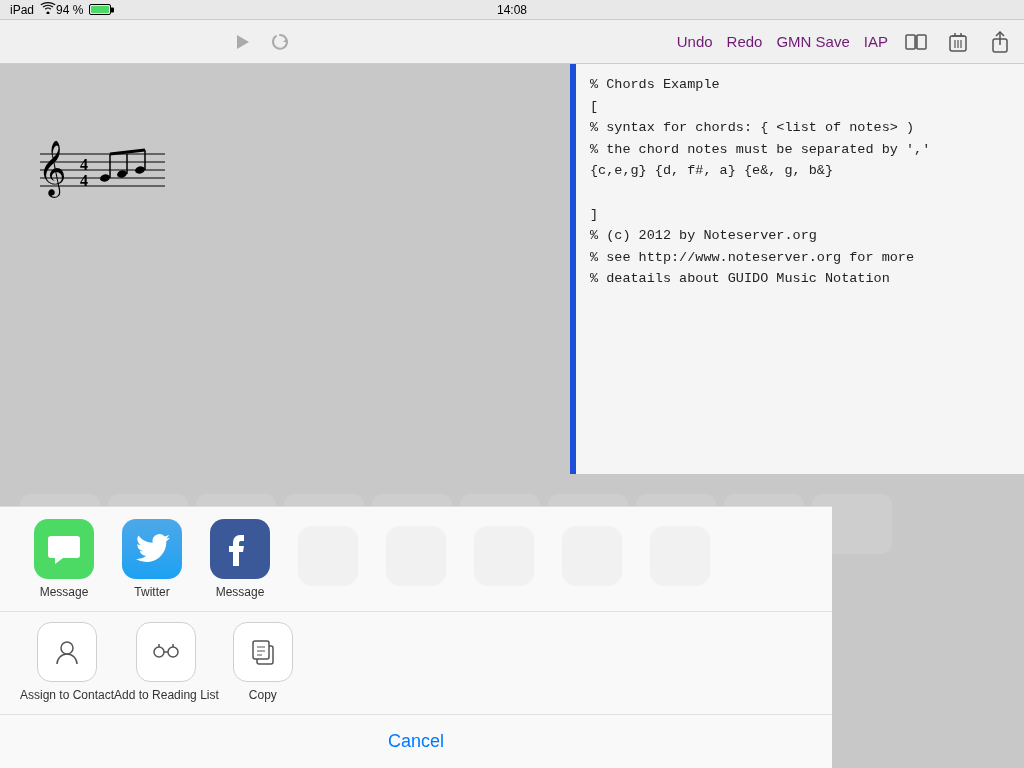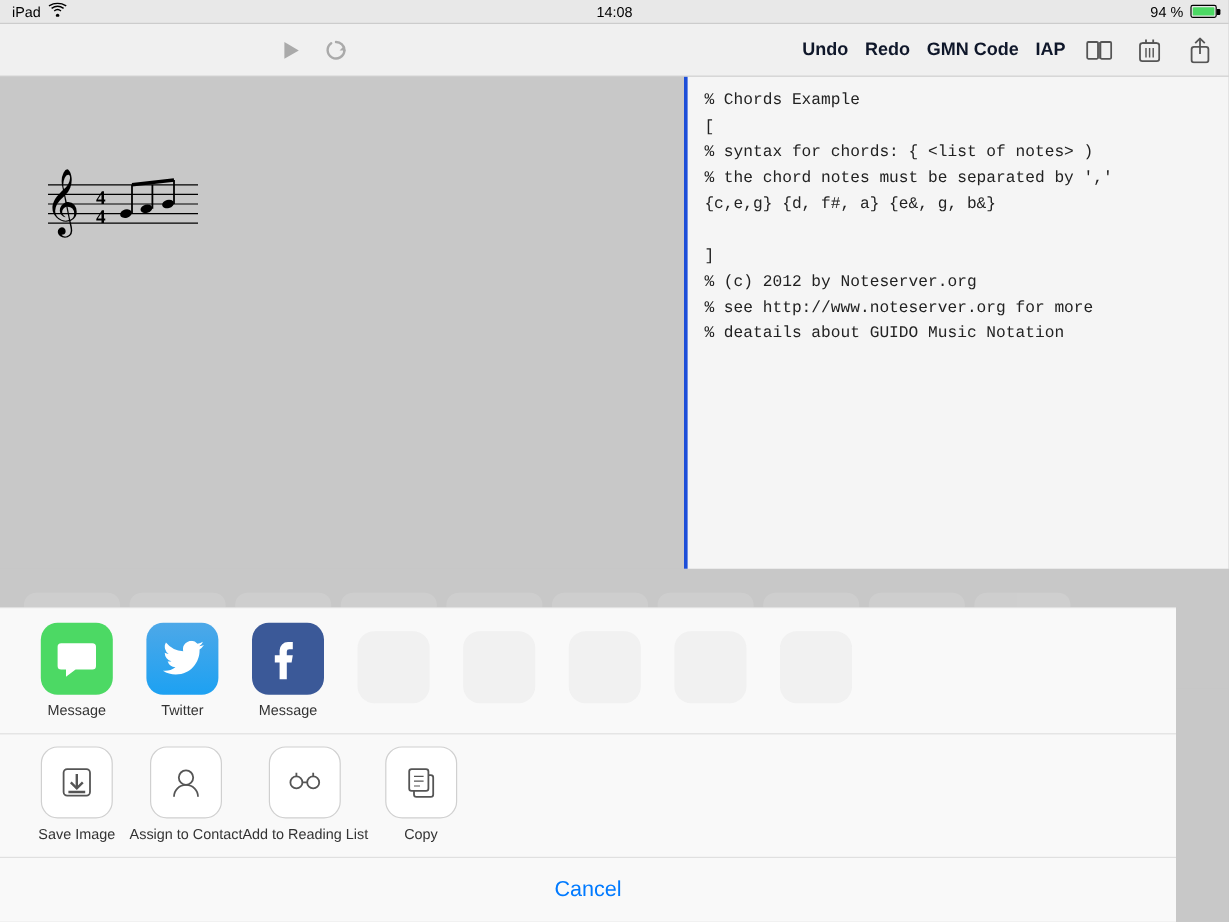--- a/index.html
+++ b/index.html
@@ -11,21 +11,20 @@
       background: #c8c8c8;
     }
 
     
     #status-bar {
       width: 100%;
       height: 20px;
       background: #e8e8e8;
       display: flex;
       align-items: center;
-      justify-content: space-between;
       padding: 0 10px;
       font-size: 12px;
       font-weight: 500;
       color: #000;
       border-bottom: 1px solid #ccc;
     }
     .status-left { display: flex; align-items: center; gap: 6px; }
     .status-center { position: absolute; left: 50%; transform: translateX(-50%); }
     .status-right { display: flex; align-items: center; gap: 4px; }
     .battery-bar {
@@ -97,23 +96,23 @@
     }
     .toolbar-right {
       flex: 1;
       display: flex;
       align-items: center;
       justify-content: flex-end;
       gap: 14px;
     }
     .toolbar-btn {
       font-size: 15px;
-      color: #0f172a;
-      cursor: pointer;
-      font-weight: 700;
+      color: #701a75;
+      cursor: pointer;
+      font-weight: 400;
     }
     .toolbar-icon-btn {
       width: 28px;
       height: 28px;
       display: flex;
       align-items: center;
       justify-content: center;
       cursor: pointer;
       color: #555;
     }
@@ -136,37 +135,37 @@
       justify-content: flex-start;
       padding: 20px;
     }
 
     
     #code-panel {
       flex: 1;
       height: 100%;
       background: #f5f5f5;
       padding: 10px 14px;
-      border-left: 3px solid #1d4ed8;
+      border-left: 6px solid #1d4ed8;
       overflow-y: auto;
     }
     .code-text {
       font-family: 'Courier New', monospace;
       font-size: 13.5px;
       color: #222;
       line-height: 1.6;
       white-space: pre-wrap;
     }
 
     
     #share-sheet {
       position: absolute;
       bottom: 0;
       left: 0;
-      width: 980px;
+      width: 832px;
       background: #f9f9f9;
       border-top: 1px solid #ddd;
       pointer-events: all;
       z-index: 20;
     }
 
     
     #app-icons-row {
       display: flex;
       align-items: center;
@@ -325,21 +324,21 @@
       <svg width="18" height="18" viewBox="0 0 18 18">
         <path d="M9 2 A7 7 0 0 1 16 9" stroke="#aaa" stroke-width="2" fill="none" stroke-linecap="round"></path>
         <path d="M16 9 A7 7 0 1 1 5 3" stroke="#aaa" stroke-width="2" fill="none" stroke-linecap="round"></path>
         <polygon points="16,5 16,9 12,9" fill="#aaa"></polygon>
       </svg>
     </div>
   </div>
   <div class="toolbar-right">
     <span class="toolbar-btn">Undo</span>
     <span class="toolbar-btn">Redo</span>
-    <span class="toolbar-btn">GMN Code</span>
+    <span class="toolbar-btn">GMN Save</span>
     <span class="toolbar-btn">IAP</span>
     <div class="toolbar-icon-btn">
       <svg width="22" height="18" viewBox="0 0 22 18">
         <rect x="1" y="2" width="9" height="14" rx="1" stroke="#555" stroke-width="1.5" fill="none"></rect>
         <rect x="12" y="2" width="9" height="14" rx="1" stroke="#555" stroke-width="1.5" fill="none"></rect>
         <line x1="11" y1="2" x2="11" y2="16" stroke="#555" stroke-width="1"></line>
       </svg>
     </div>
     <div class="toolbar-icon-btn">
       <svg width="18" height="20" viewBox="0 0 18 20">
@@ -463,31 +462,20 @@
     <div class="app-icon-item app-icon-faded">
       <div class="app-icon" style="background:#ddd;"></div>
     </div>
     <div class="app-icon-item app-icon-faded">
       <div class="app-icon" style="background:#ddd;"></div>
     </div>
   </div>
 
   <div id="action-icons-row">
 
-    <div class="action-icon-item">
-      <div class="action-icon">
-        <svg width="28" height="28" viewBox="0 0 28 28">
-          <rect x="3" y="3" width="22" height="22" rx="3" stroke="#555" stroke-width="1.5" fill="none"></rect>
-          <line x1="14" y1="7" x2="14" y2="19" stroke="#555" stroke-width="2"></line>
-          <polyline points="9,14 14,19 19,14" stroke="#555" stroke-width="2" fill="none"></polyline>
-          <line x1="7" y1="22" x2="21" y2="22" stroke="#555" stroke-width="2"></line>
-        </svg>
-      </div>
-      <span class="action-icon-label">Save Image</span>
-    </div>
 
     <div class="action-icon-item">
       <div class="action-icon">
         <svg width="28" height="28" viewBox="0 0 28 28">
           <circle cx="14" cy="10" r="6" stroke="#555" stroke-width="1.5" fill="none"></circle>
           <path d="M4 26 a10 10 0 0 1 20 0" stroke="#555" stroke-width="1.5" fill="none"></path>
         </svg>
       </div>
       <span class="action-icon-label">Assign to Contact</span>
     </div>

